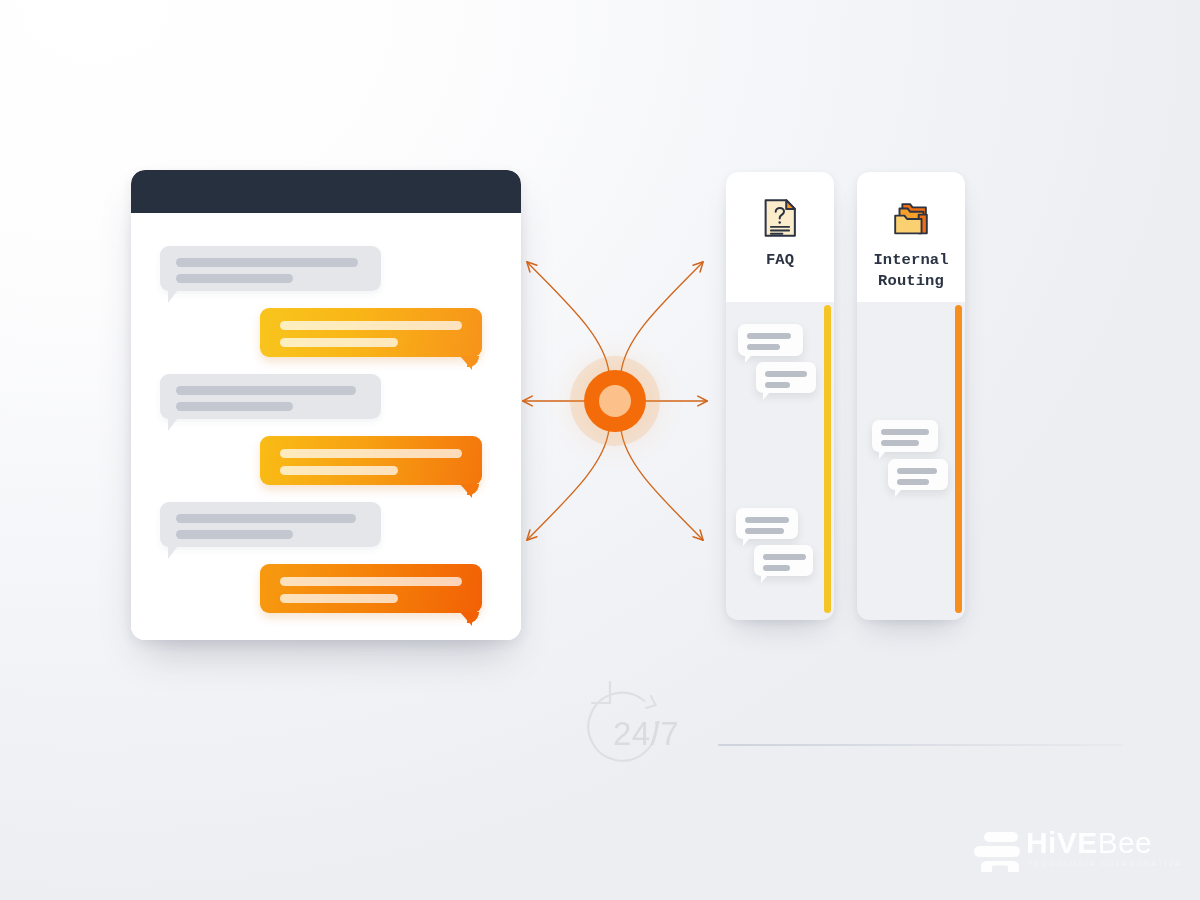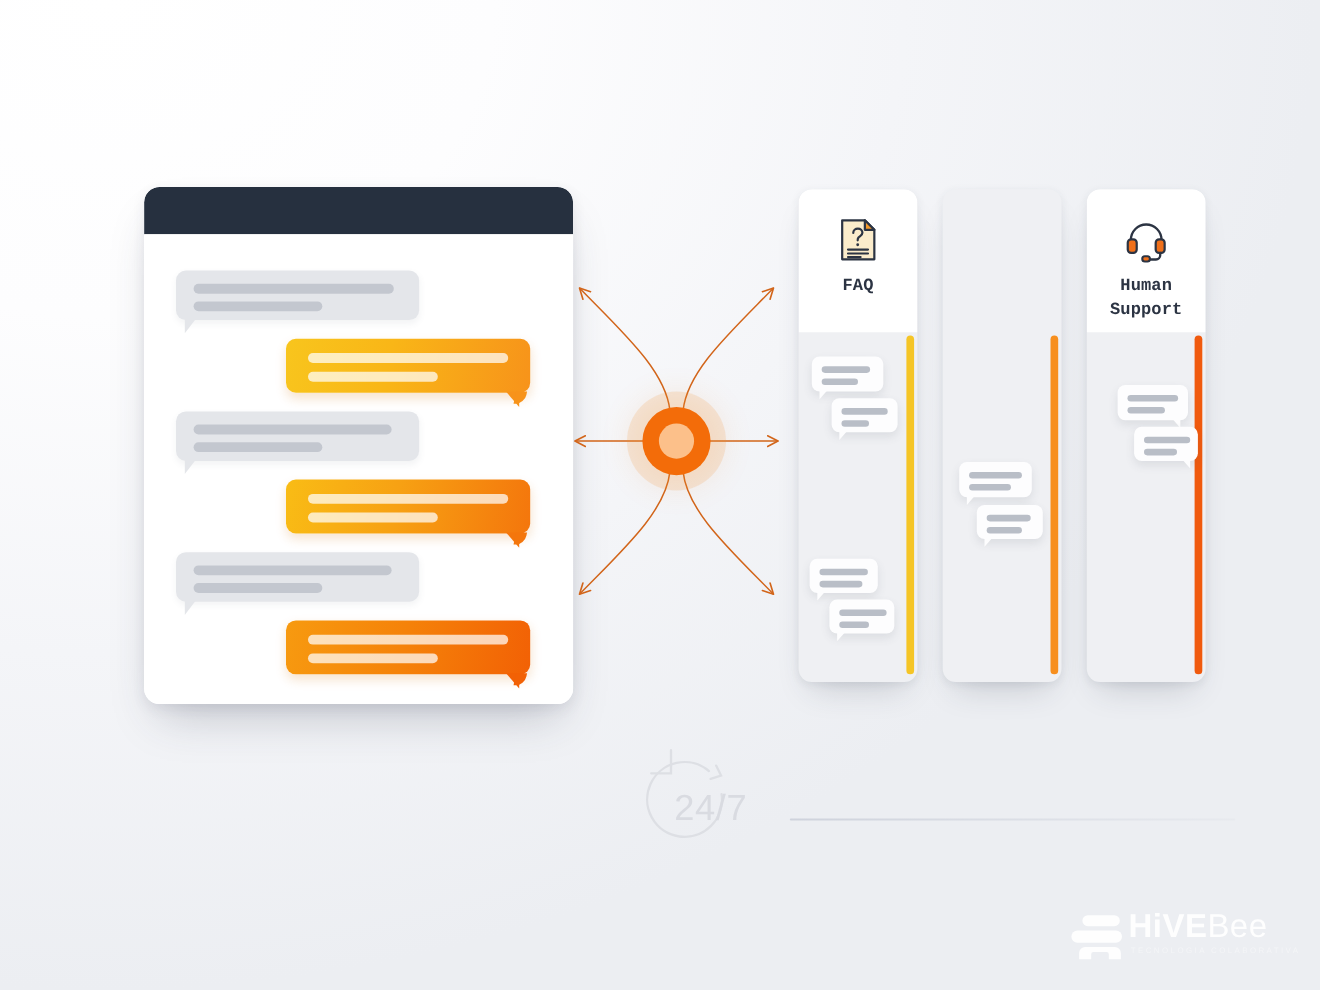--- a/index.html
+++ b/index.html
@@ -220,61 +220,45 @@
       </div>
       <div class="mini" style="left:28px;top:243px;width:59px;height:31px;">
         <div class="ml" style="left:9px;top:9px;width:43px;"></div>
         <div class="ml" style="left:9px;top:20px;width:27px;"></div>
         <div class="mtail"></div>
       </div>
     </div>
   </div>
 
   <div class="card" style="left:857px;">
+    <div class="card-head">
+      <svg class="card-icon" viewBox="0 0 48 48">
+        <path d="M15 9.5h8l2.6 3.4h13.9v20h-24.5z" fill="#f06e10" stroke="#2c3443" stroke-width="2" stroke-linejoin="round"></path>
+        <path d="M12 14h8.4l2.6 3.4h14v20h-25z" fill="#f8a02c" stroke="#2c3443" stroke-width="2" stroke-linejoin="round"></path>
+        <path d="M32 20.5h8.5v19.5H32z" fill="#f06e10" stroke="#2c3443" stroke-width="2" stroke-linejoin="round"></path>
+        <path d="M7.5 21.5h9.6l2.7 3.5h15.2v15H7.5z" fill="#fbd070" stroke="#2c3443" stroke-width="2" stroke-linejoin="round"></path>
+      </svg>
+      <div class="card-title" style="white-space:pre-line;">Internal
+Routing</div>
+    </div>
     <div class="accent-bar" style="background:#f78f1e;"></div>
     <div class="card-body">
       <div class="mini" style="left:15px;top:118px;width:66px;height:32px;">
         <div class="ml" style="left:9px;top:9px;width:48px;"></div>
         <div class="ml" style="left:9px;top:20px;width:38px;"></div>
         <div class="mtail"></div>
       </div>
       <div class="mini" style="left:31px;top:157px;width:60px;height:31px;">
         <div class="ml" style="left:9px;top:9px;width:40px;"></div>
         <div class="ml" style="left:9px;top:20px;width:32px;"></div>
         <div class="mtail"></div>
       </div>
     </div>
   </div>
 
-  <div class="card" style="left:988px;">
-    <div class="card-head">
-      <svg class="card-icon" viewBox="0 0 48 48">
-        <path d="M9.5 29V24c0-8 6.5-14.5 14.5-14.5S38.5 16 38.5 24v5" fill="none" stroke="#2c3443" stroke-width="2.2" stroke-linecap="round"></path>
-        <rect x="6.5" y="23.5" width="8.5" height="13" rx="3.2" fill="#f0701a" stroke="#2c3443" stroke-width="2.1"></rect>
-        <rect x="33" y="23.5" width="8.5" height="13" rx="3.2" fill="#f0701a" stroke="#2c3443" stroke-width="2.1"></rect>
-        <path d="M37.3 36.5v2.2c0 2.2-1.8 4-4 4h-6.2" fill="none" stroke="#2c3443" stroke-width="2.2" stroke-linecap="round"></path>
-        <rect x="20.3" y="39.6" width="7.2" height="5" rx="2.4" fill="#f0701a" stroke="#2c3443" stroke-width="2"></rect>
-      </svg>
-      <div class="card-title" style="white-space:pre-line;">Human
-Support</div>
-    </div>
-    <div class="accent-bar" style="background:#f05a0e;"></div>
-    <div class="card-body">
-      <div class="mini right" style="left:28px;top:48px;width:64px;height:32px;">
-        <div class="ml" style="left:9px;top:9px;width:46px;"></div>
-        <div class="ml" style="left:9px;top:20px;width:34px;"></div>
-        <div class="mtail"></div>
-      </div>
-      <div class="mini right" style="left:43px;top:86px;width:58px;height:31px;">
-        <div class="ml" style="left:9px;top:9px;width:42px;"></div>
-        <div class="ml" style="left:9px;top:20px;width:30px;"></div>
-        <div class="mtail"></div>
-      </div>
-    </div>
-  </div>
 
   <div id="clock247">
     <svg width="120" height="100" viewBox="0 0 120 100" style="position:absolute;left:0;top:0;">
       <g fill="none" stroke="#dddfe4" stroke-width="2.1" stroke-linecap="round">
         <path d="M79.5 36 A34 34 0 1 0 91 57"></path>
         <path d="M86 31 L90.5 40 L81 43"></path>
         <path d="M45 17 V38 H27"></path>
       </g>
     </svg>
     <div id="clock-text">24/7</div>

